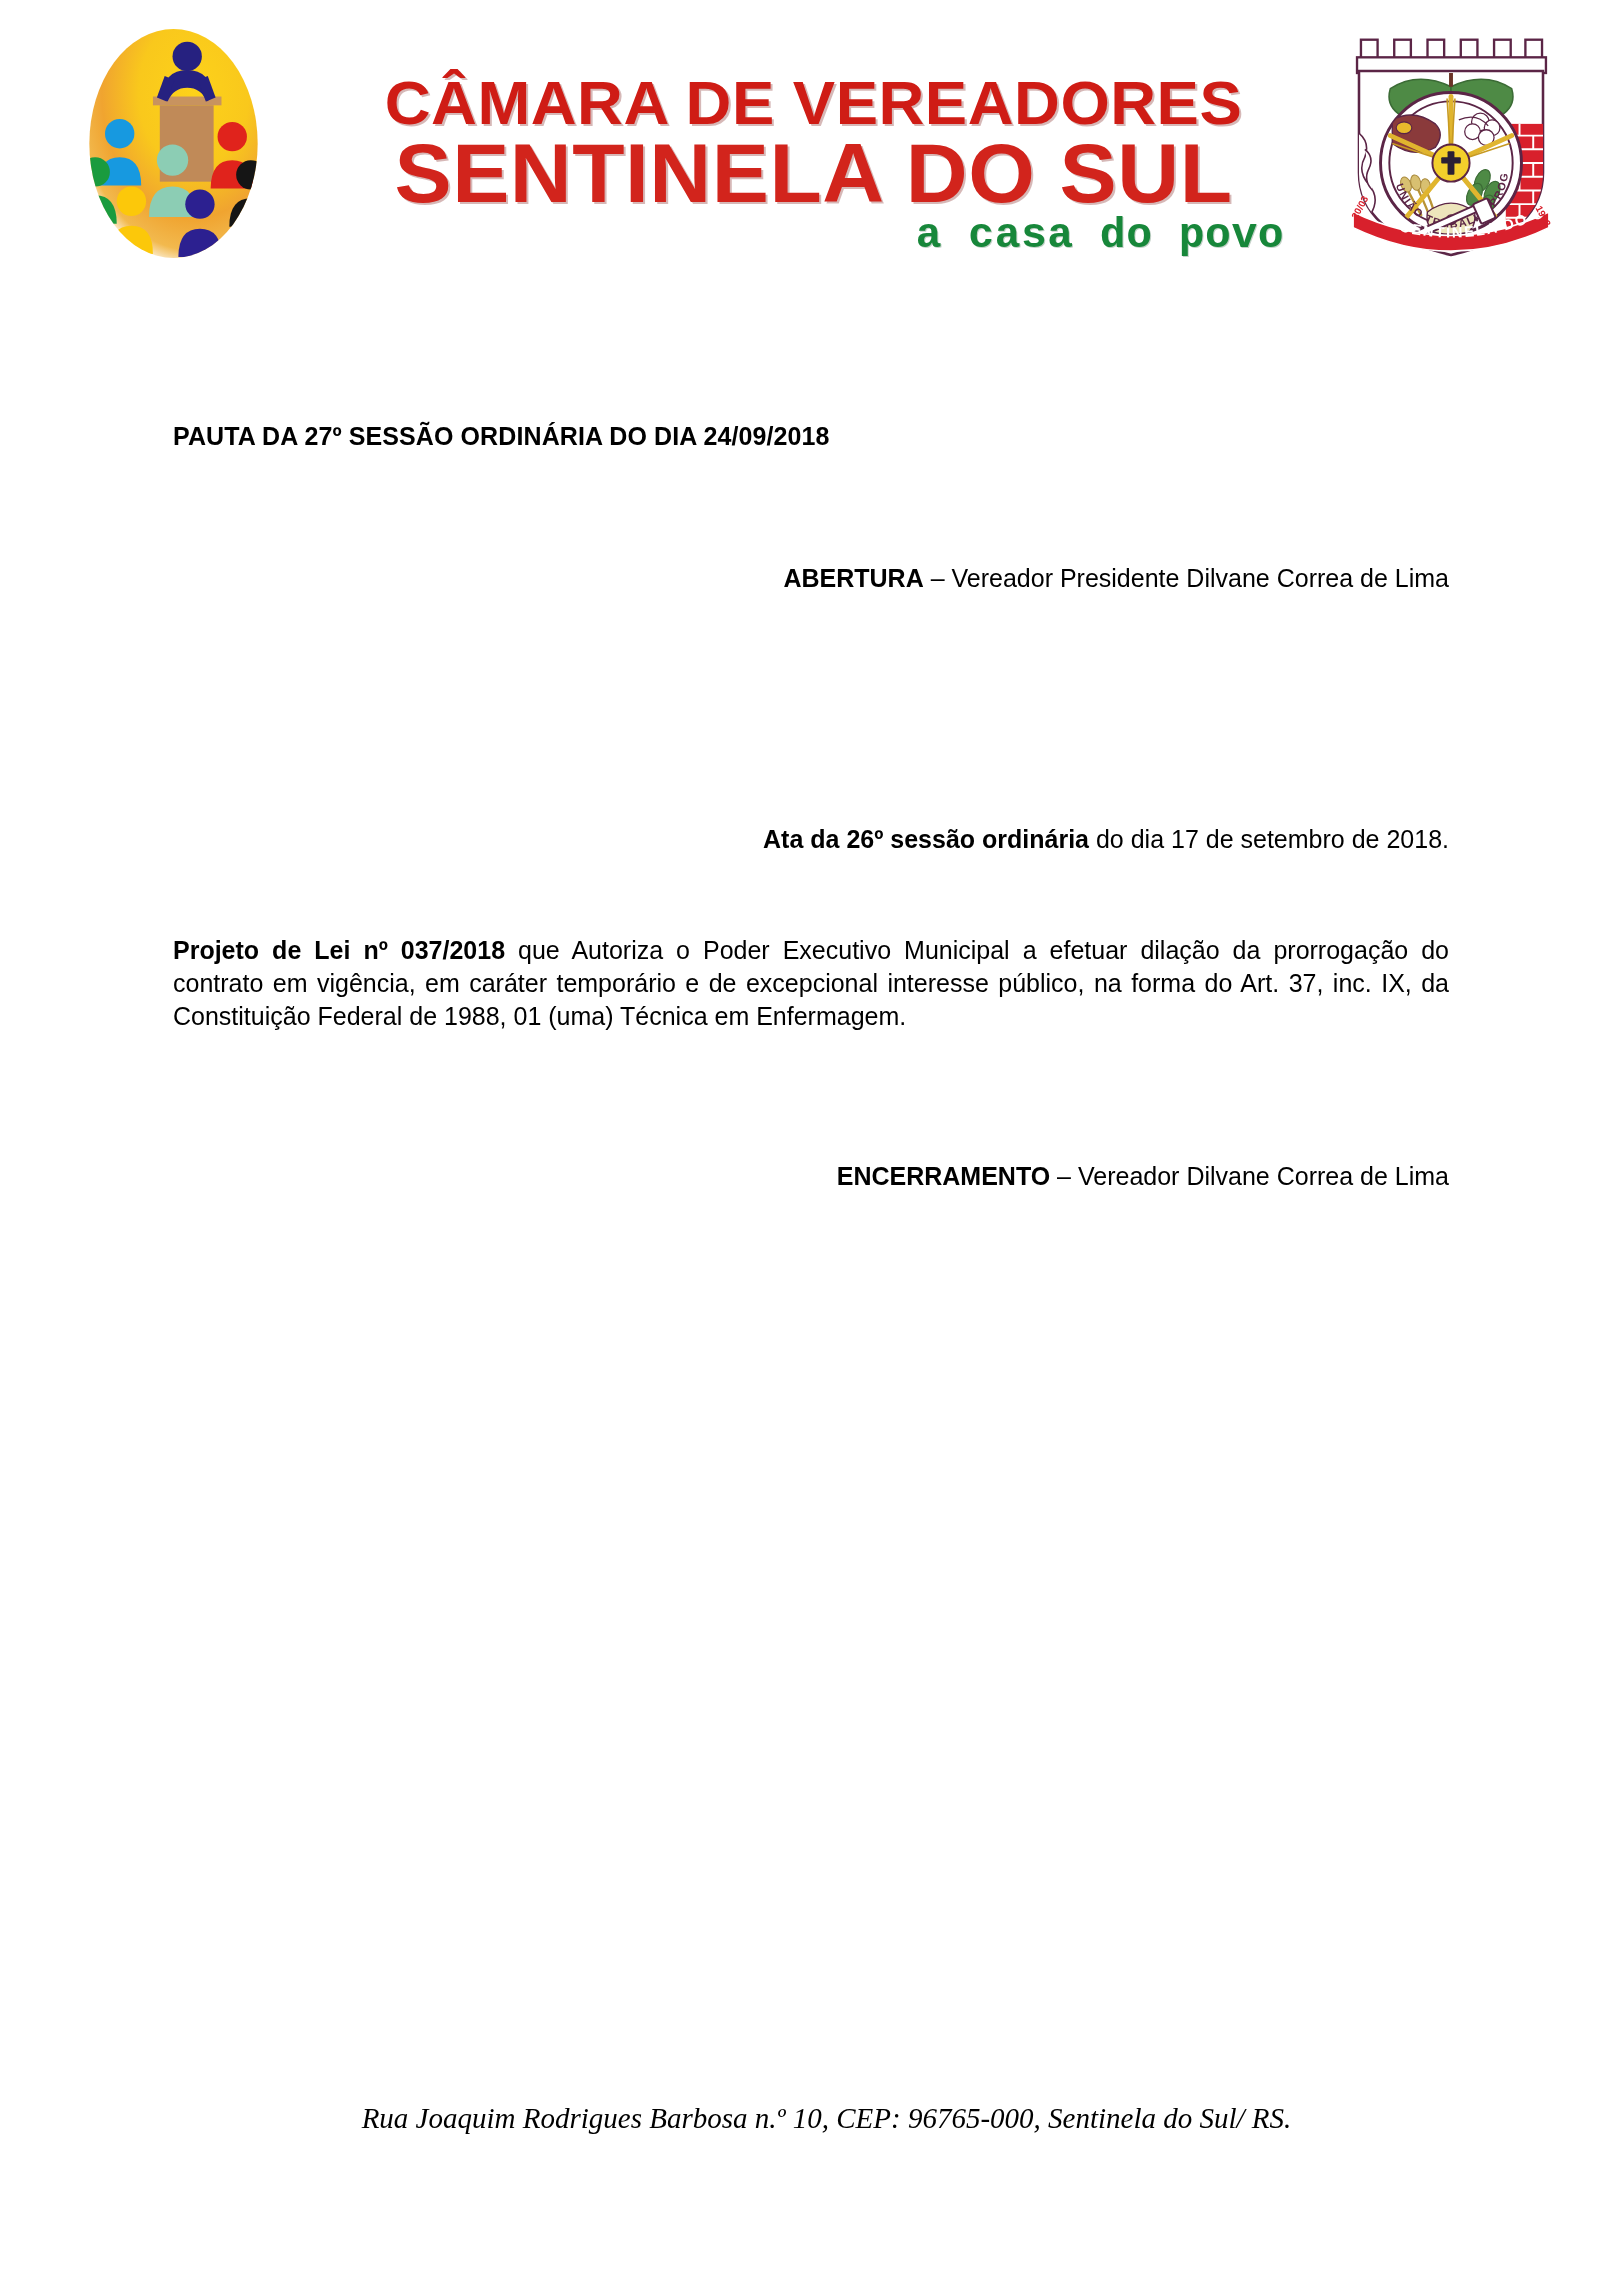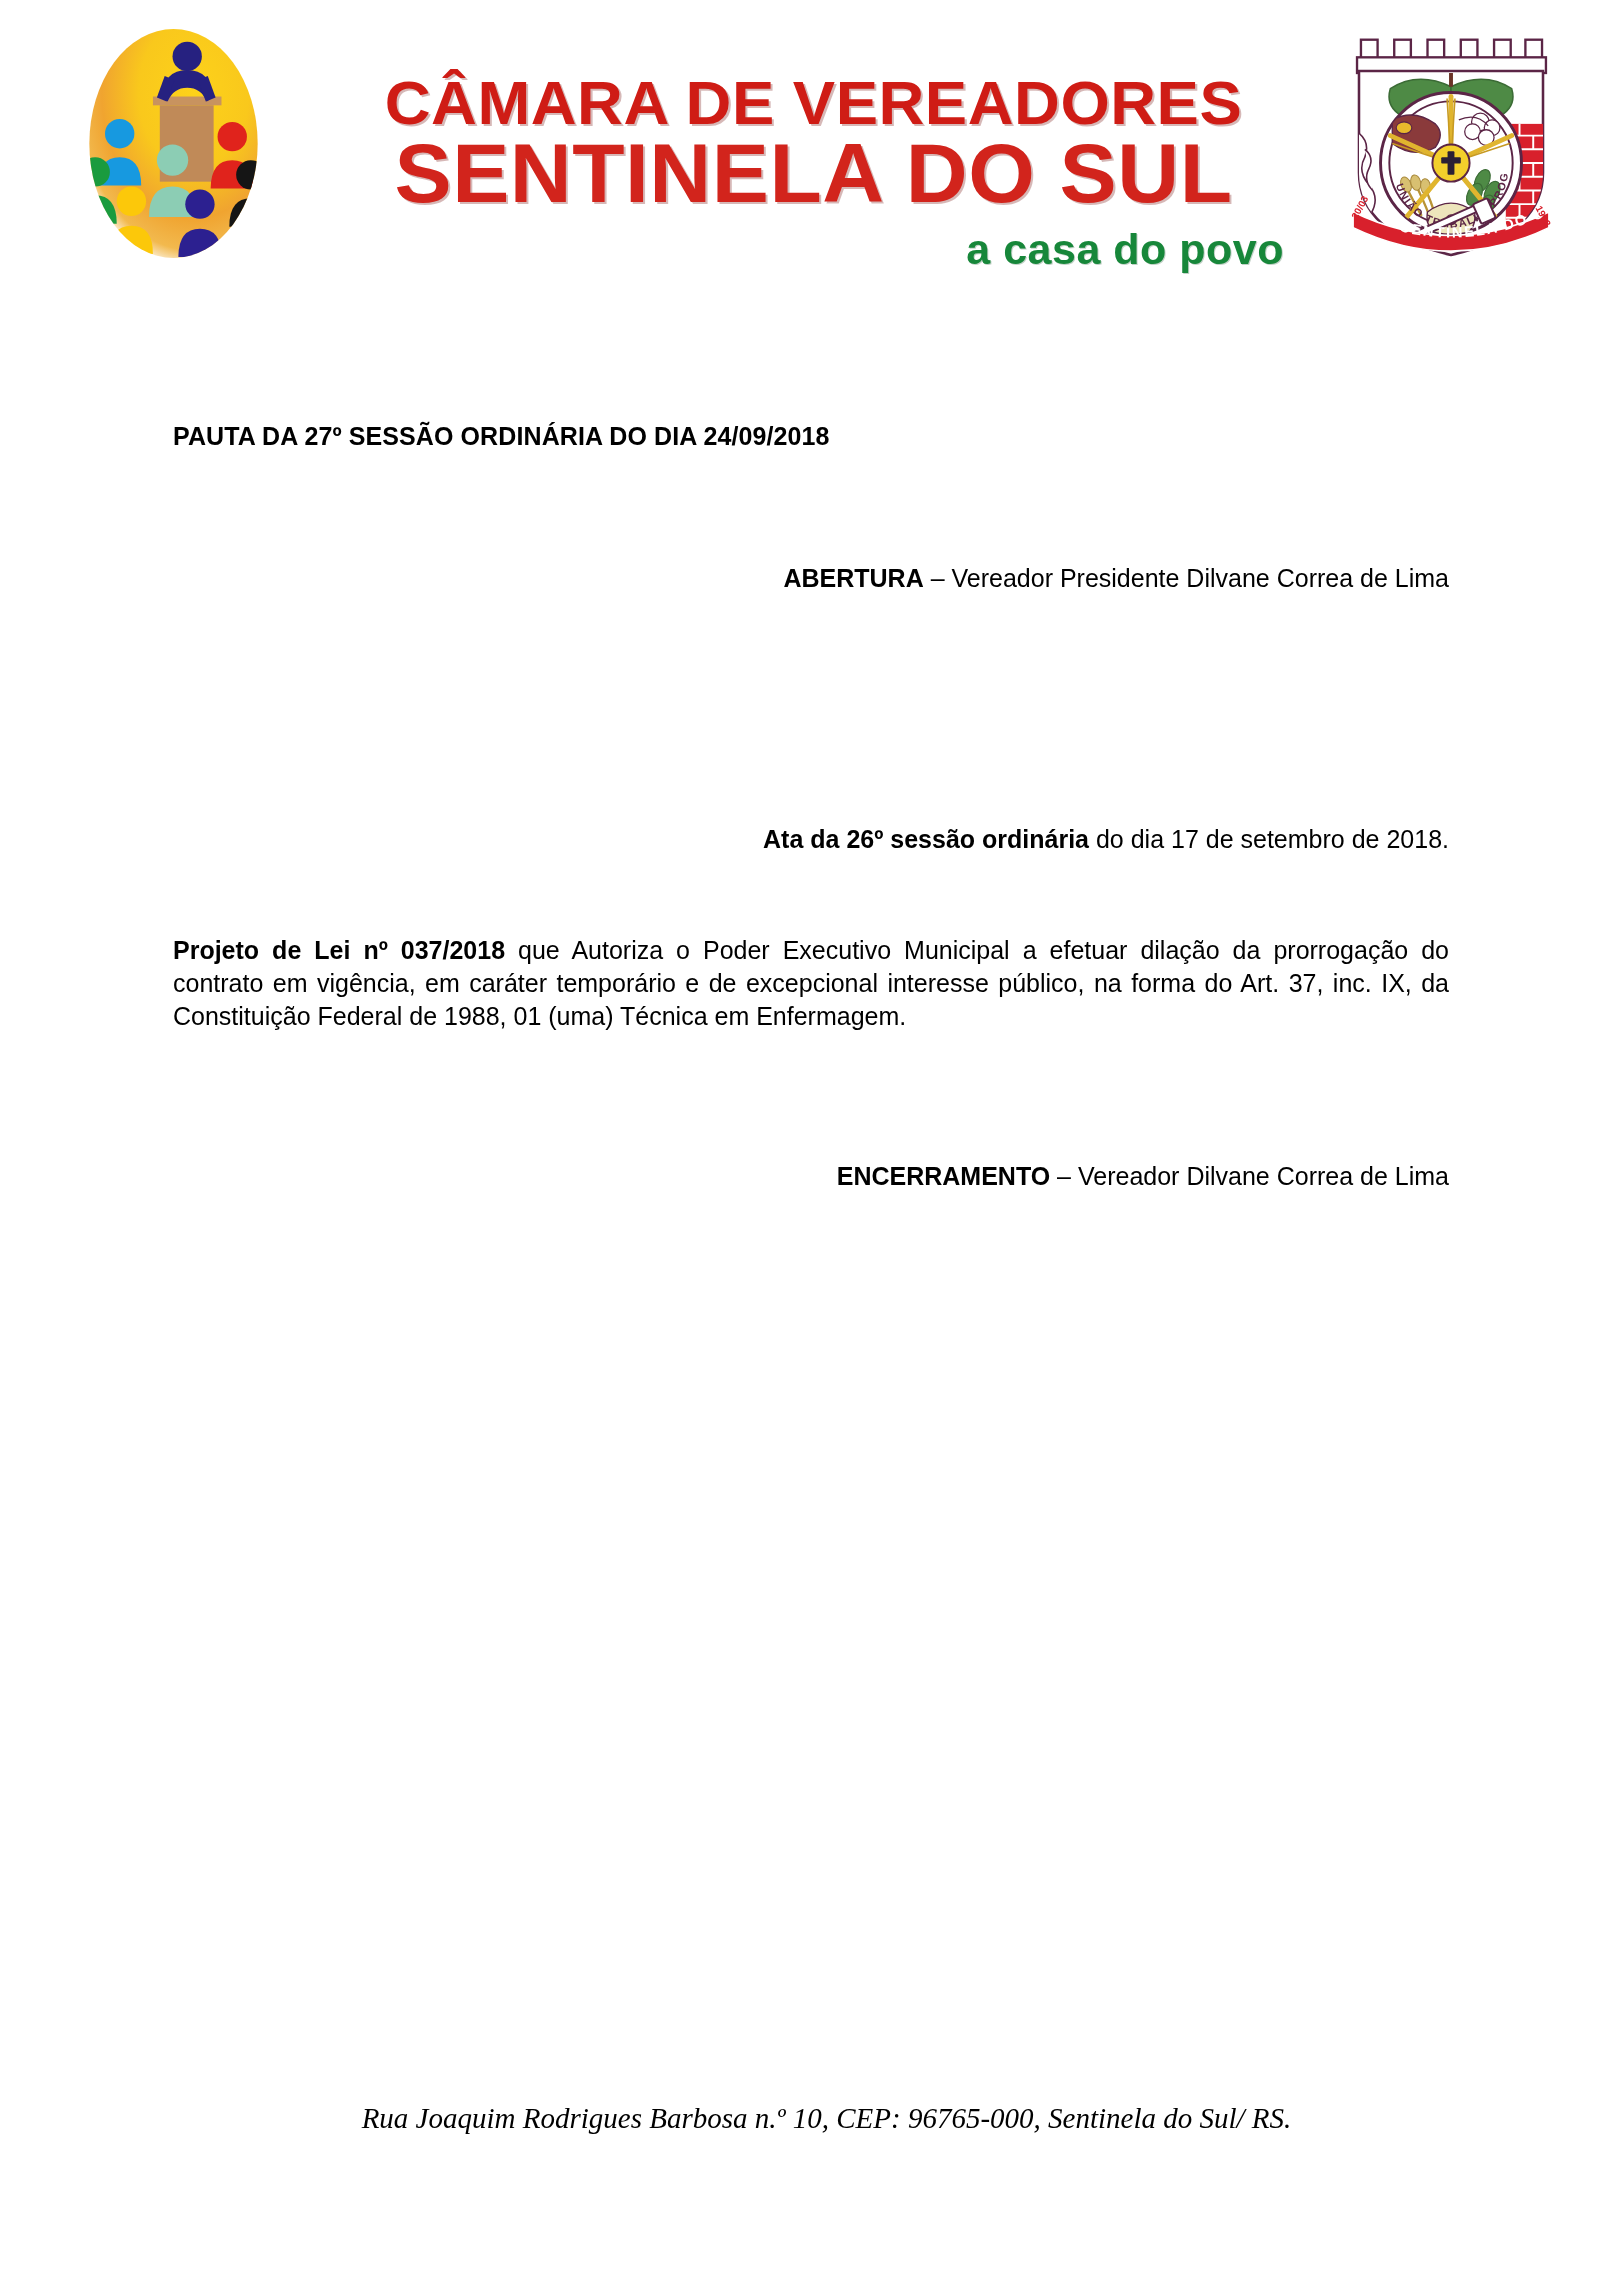--- a/index.html
+++ b/index.html
@@ -70,27 +70,28 @@
     width: 1039px;
     text-align: center;
     font-size: 84px;
     color: #d2241c;
     transform: scaleX(1.02);
     transform-origin: center center;
     text-shadow: 2px 2px 0 rgba(120,20,15,0.30);
   }
   .wordmark-line3 {
     left: 0;
-    top: 196px;
+    top: 182px;
     width: 990px;
     text-align: right;
     font-size: 43px;
     color: #17873a;
     font-style: normal;
     text-shadow: 1px 1px 0 rgba(10,70,30,0.25);
+    font-family: Liberation Mono, monospace;
   }
 
   
   .emblem-right {
     position: absolute;
     left: 1343px;
     top: 25.5px;
     width: 216px;
     height: 231px;
   }

